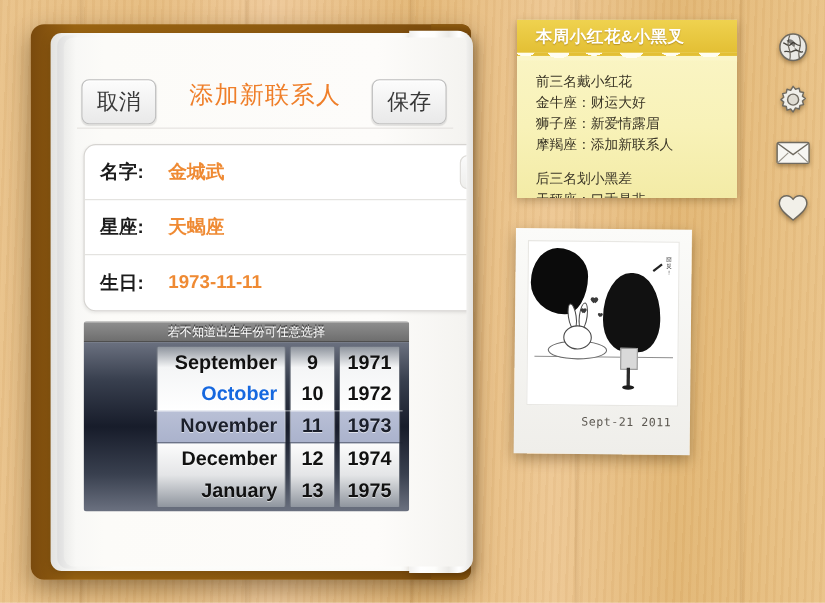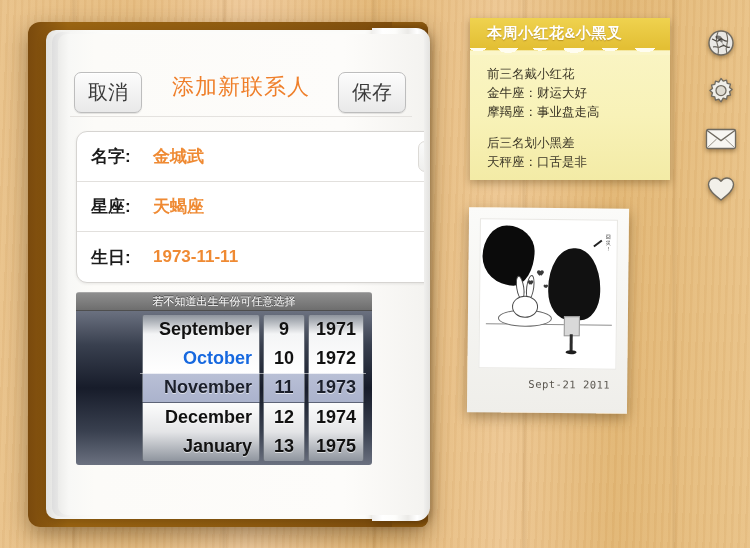--- a/index.html
+++ b/index.html
@@ -310,21 +310,22 @@
 </div>
 
 <div class="note">
   <div class="note-hdr">
     <span>本周小红花&amp;小黑叉</span>
   </div>
   <div class="tear"></div>
   <div class="note-body">
     <div class="note-line">前三名戴小红花</div>
     <div class="note-line">金牛座：财运大好</div>
-    <div class="note-line">摩羯座：事业盘走高</div>
+    <div class="note-line">狮子座：新爱情露眉</div>
+    <div class="note-line">摩羯座：添加新联系人</div>
     <div class="note-line gap"></div>
     <div class="note-line">后三名划小黑差</div>
     <div class="note-line">天秤座：口舌是非</div>
   </div>
 </div>
 
 <div class="polaroid">
   <div class="photo">
     <div class="blob"></div>
     <div class="cjk-mark">囧<br>災<br>!</div>

